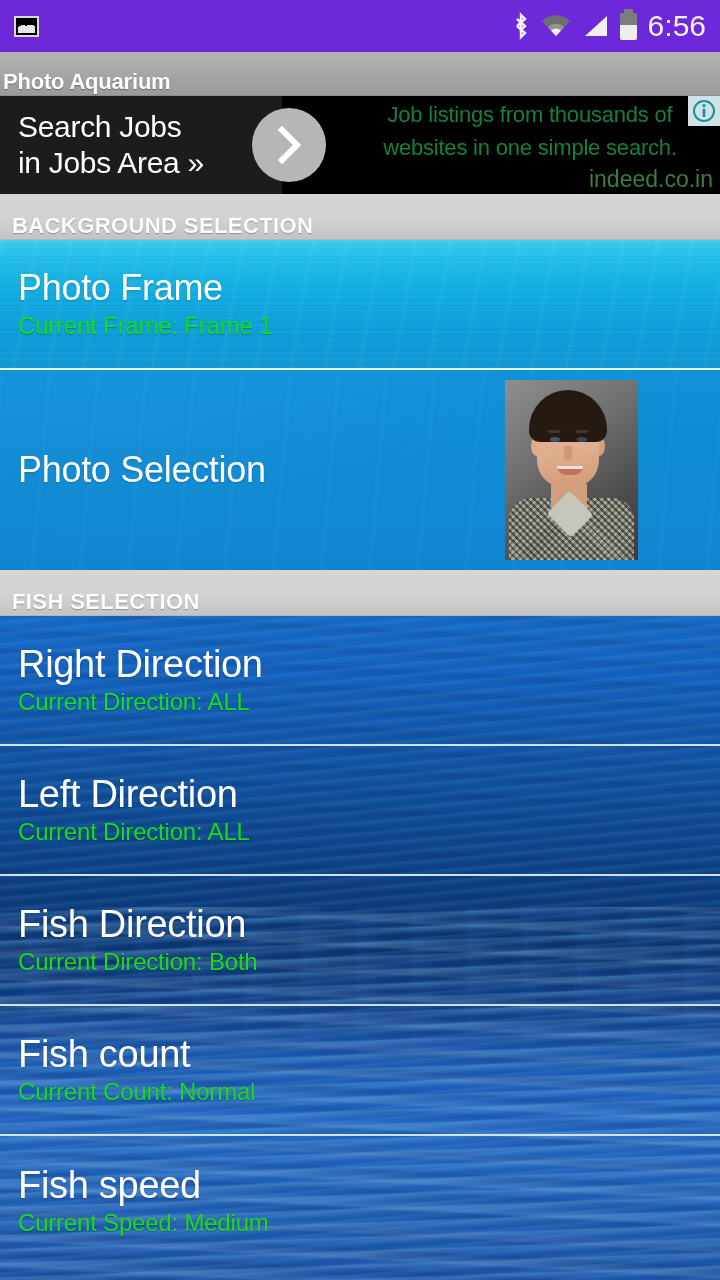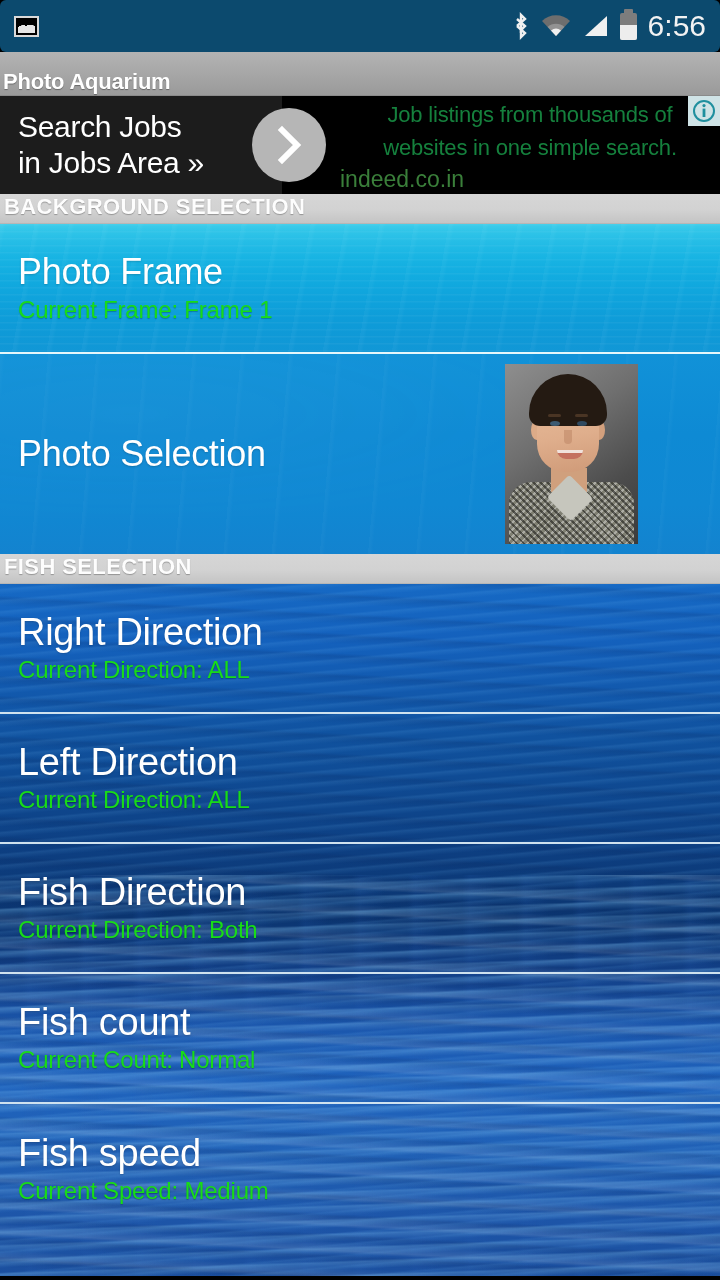--- a/index.html
+++ b/index.html
@@ -6,24 +6,23 @@
   html, body {
     width:720px; height:1280px;
     background:#000;
     font-family:"Liberation Sans", sans-serif;
     overflow:hidden;
   }
   .screen { position:relative; width:720px; height:1280px; overflow:hidden; }
 
   
   .statusbar {
-    position:relative; height:52px; background:#0c4a6e;
+    position:relative; height:52px; background:#6d28d9;
     display:flex; align-items:center; justify-content:space-between;
     padding:0 14px 0 14px;
-    border-radius:6px;
   }
   .sb-left { display:flex; align-items:center; gap:10px; }
   .sb-right { display:flex; align-items:center; gap:11px; }
   .ic-photo {
     width:25px; height:21px; border:2px solid #d9d9d9; position:relative; overflow:hidden;
     background:#000;
   }
   .ic-photo::after{
     content:""; position:absolute; left:2px; bottom:2px; width:17px; height:9px;
     background:
@@ -80,33 +79,33 @@
   .ad-arrow-wrap svg { display:block; }
   .ad-right {
     flex:1; background:#000; display:flex; flex-direction:column;
     justify-content:center; padding-left:58px; position:relative;
   }
   .ad-right-text {
     color:#15803d; font-size:22px; line-height:33px; letter-spacing:-0.2px;
     white-space:nowrap;
     text-align:center;
   }
-  .ad-url { color:#3a7f3a; font-size:23px; padding-right:7px; margin-top:2px; }
+  .ad-url { color:#3a7f3a; font-size:23px; text-align:right; padding-right:7px; margin-top:2px; }
   .ad-info {
     position:absolute; right:0px; top:0px; width:32px; height:30px;
     background:#cfe3e6; display:flex; align-items:center; justify-content:center;
     z-index:4;
   }
   .ad-info svg { display:block; }
 
   
   .section-header {
-    height:30px;
+    height:46px;
     background:linear-gradient(to bottom, #d6d6d6 0%, #d2d2d2 55%, #c4c4c4 100%);
-    display:flex; align-items:flex-start; padding-left:4px;
+    display:flex; align-items:flex-end; padding-left:12px;
     border-bottom:1px solid #b6b6b6;
   }
   .section-header span {
     color:#fdfdfd; font-size:22px; font-weight:bold; letter-spacing:0.4px;
     text-shadow:0 1px 1px rgba(0,0,0,.28);
   }
 
   
   .bg-panel { position:relative; }
   .water-top {

